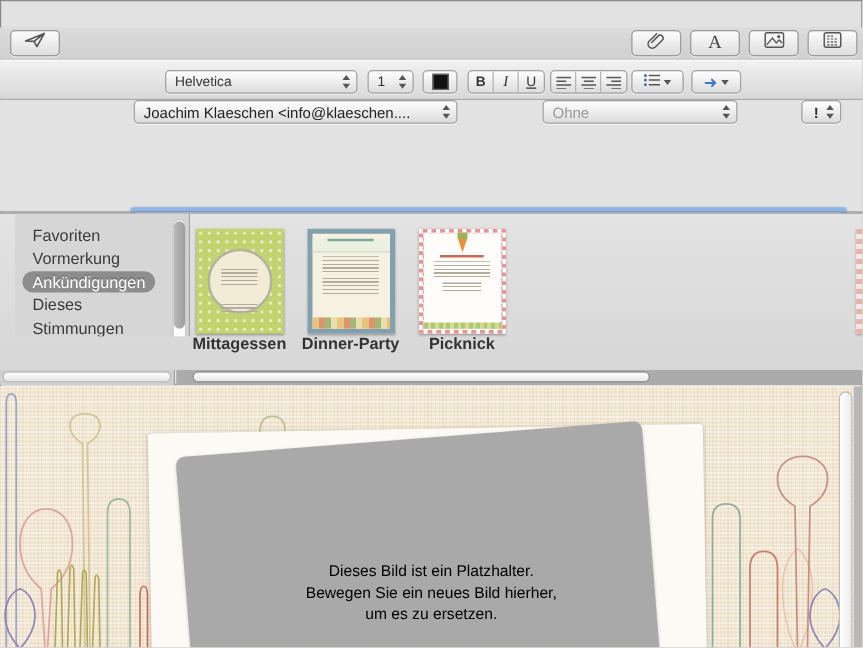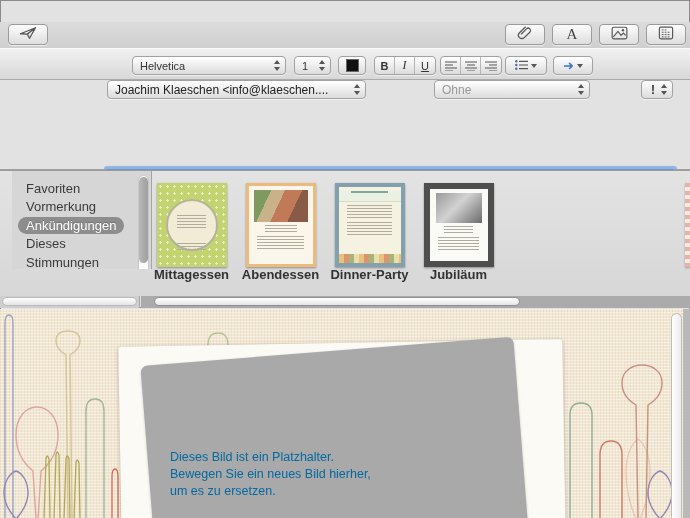--- a/index.html
+++ b/index.html
@@ -142,22 +142,22 @@
     background:#f2e7d3; }
   .weave { position:absolute; inset:0;
     background:repeating-linear-gradient(rgba(255,255,255,.40) 0 1px, transparent 1px 3px),
                repeating-linear-gradient(90deg, rgba(201,172,132,.18) 0 1px, transparent 1px 3px); }
   .utensils { position:absolute; top:0; }
   .ut-left { left:0; } .ut-right { left:540px; }
   .photocard { position:absolute; left:120px; top:34px; width:444px; height:200px; background:#fbfaf5;
     border-radius:3px; box-shadow:0 1px 4px rgba(0,0,0,.25); transform:rotate(-1deg); }
   .grayholder { position:absolute; left:148px; top:42px; width:374px; height:210px; background:#a9a9a9;
     border-radius:7px; transform:rotate(-4.5deg); box-shadow:0 1px 3px rgba(0,0,0,.18); }
-  .ph-text { position:absolute; left:170px; top:140px; width:350px; text-align:left;
-    font-size:12.5px; line-height:17px; color:#0369a1; }
+  .ph-text { position:absolute; left:170px; top:140px; width:350px; text-align:center;
+    font-size:12.5px; line-height:17px; color:#000000; }
   .vscroll-main { position:absolute; right:8px; top:4px; width:11px; height:210px; border-radius:6px;
     background:linear-gradient(90deg,#ffffff,#ececec); border:1px solid #bcbcbc; }
   .edgeband { position:absolute; right:0; top:0; width:7px; height:209px; background:#b9b9b9; }
 </style>
 </head>
 <body>
 
 <div id="window">
 
 
@@ -312,47 +312,41 @@
       <div class="tcell">
         <div class="tcard art-mittag">
           <div class="circle">
               <div class="tlines"></div>
               <div class="tlines short"></div>
             </div>
         </div>
         <div class="tname">Mittagessen</div>
       </div>
       <div class="tcell">
-        <div class="tcard art-abend">
-          <div class="photo"></div>
-            <div class="tlines short"></div>
-            <div class="tlines"></div>
-        </div>
-        <div class="tname">Abendessen</div>
-      </div>
-      <div class="tcell">
         <div class="tcard art-dinner">
           <div class="hdr">
               <i></i>
             </div>
             <div class="tlines"></div>
             <div class="tlines"></div>
             <div class="foot"></div>
         </div>
         <div class="tname">Dinner-Party</div>
       </div>
       <div class="tcell">
-        <div class="tcard art-jubi">
-          <div class="mat">
-              <div class="photo"></div>
+        <div class="tcard art-picknick">
+          <div class="inner">
+              <div class="carrot"></div>
+              <div class="red-line"></div>
+              <div class="tlines"></div>
               <div class="tlines short"></div>
-              <div class="tlines"></div>
+              <div class="grass"></div>
             </div>
         </div>
-        <div class="tname">Jubiläum</div>
+        <div class="tname">Picknick</div>
       </div>
       <div class="sliver"></div>
     </div>
   </div>
 
   <div class="hstrip">
     <div class="sb-part">
         <div class="thumb"></div>
       </div>
     <div class="th-part">

